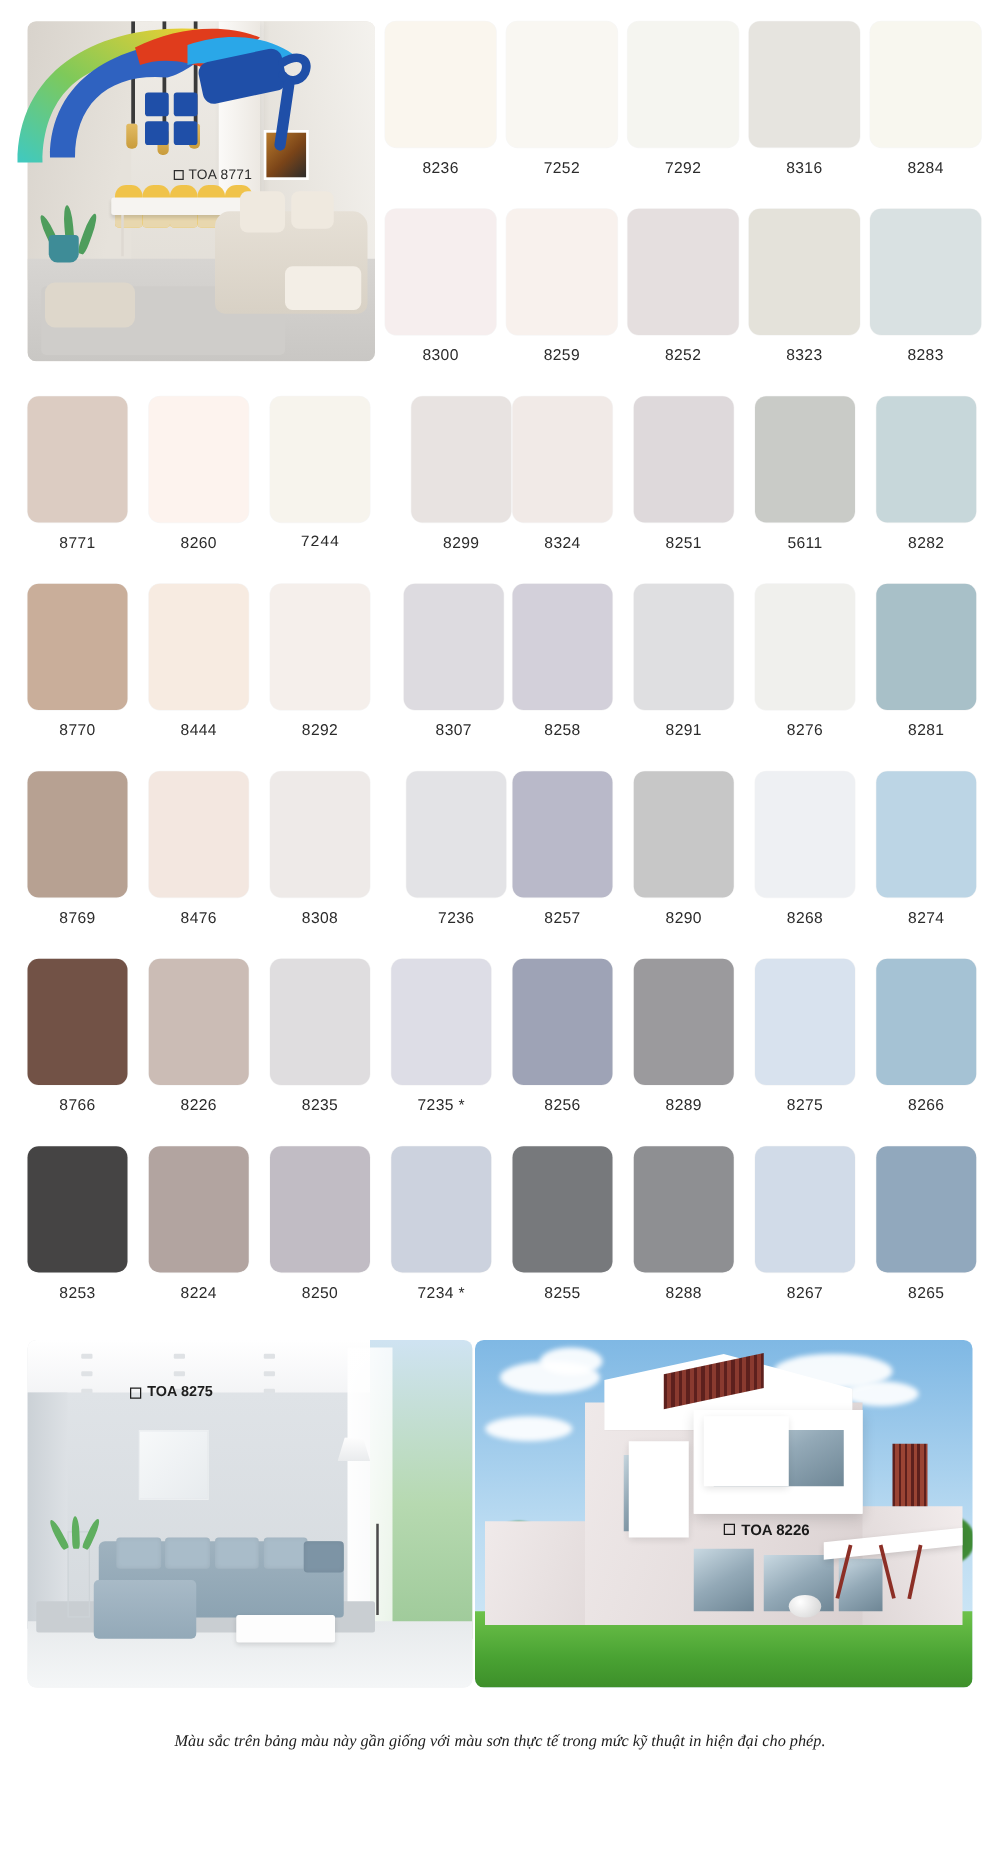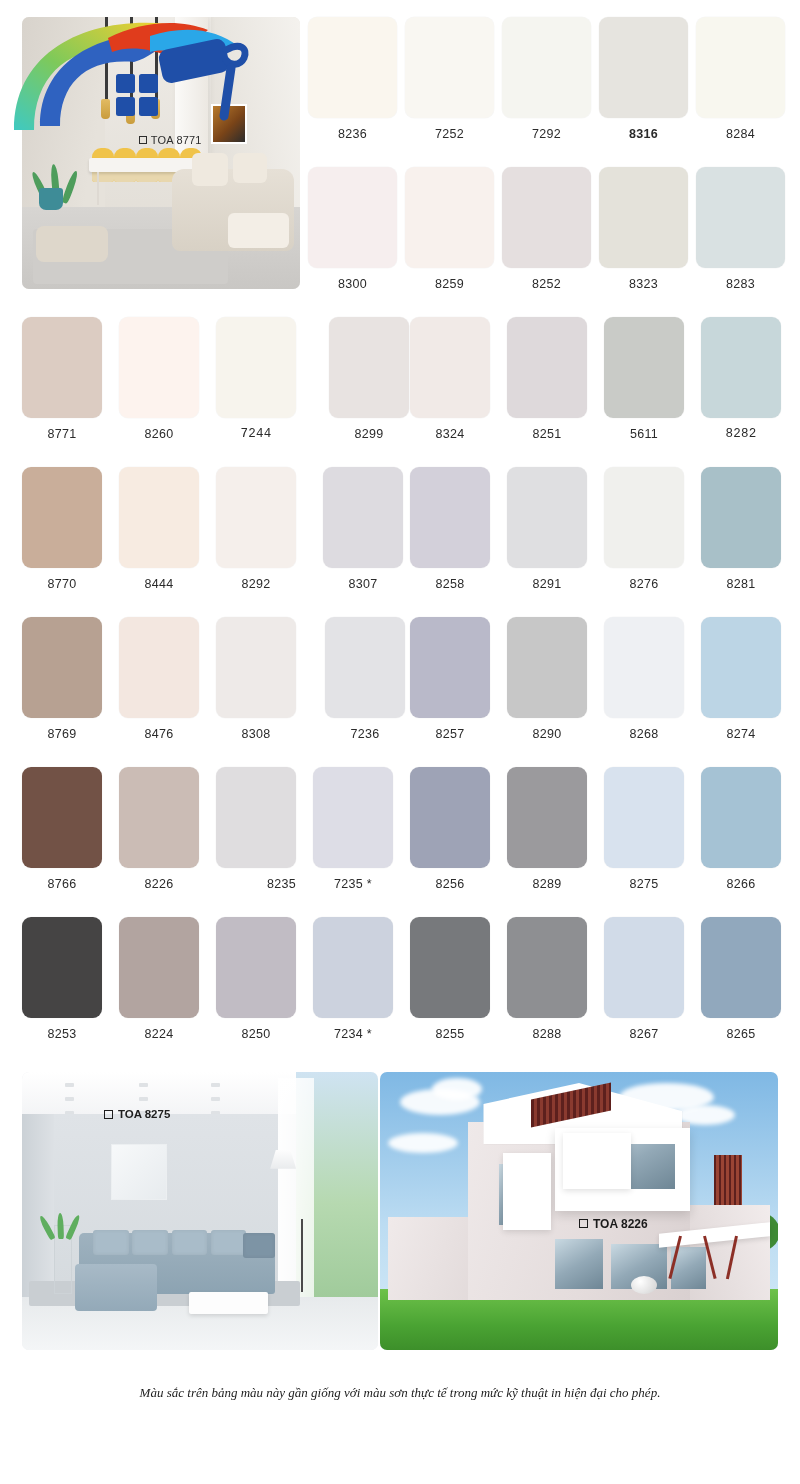--- a/index.html
+++ b/index.html
@@ -410,21 +410,21 @@
       <div class="chip-label" style="width: 89px;">8236</div>
     </div>
     <div class="cell" style="left: 405px; top: 17px;">
       <div class="chip wide" title="7252" style="background: rgb(249, 247, 242);"></div>
       <div class="chip-label" style="width: 89px;">7252</div>
     </div>
     <div class="cell" style="left: 502px; top: 17px;">
       <div class="chip wide" title="7292" style="background: rgb(245, 245, 240);"></div>
       <div class="chip-label" style="width: 89px;">7292</div>
     </div>
-    <div class="cell" style="left: 599px; top: 17px; font-weight: bold;">
+    <div class="cell" style="left: 599px; top: 17px;">
       <div class="chip wide" title="8316" style="background: rgb(230, 228, 223);"></div>
       <div class="chip-label" style="width: 89px;">8316</div>
     </div>
     <div class="cell" style="left: 696px; top: 17px;">
       <div class="chip wide" title="8284" style="background: rgb(248, 247, 239);"></div>
       <div class="chip-label" style="width: 89px;">8284</div>
     </div>
     <div class="cell" style="left: 308px; top: 167px;">
       <div class="chip wide" title="8300" style="background: rgb(246, 238, 238);"></div>
       <div class="chip-label" style="width: 89px;">8300</div>
@@ -466,21 +466,21 @@
       <div class="chip-label" style="width: 80px;">8324</div>
     </div>
     <div class="cell" style="left: 507px; top: 317px;">
       <div class="chip" title="8251" style="background: rgb(222, 217, 219);"></div>
       <div class="chip-label" style="width: 80px;">8251</div>
     </div>
     <div class="cell" style="left: 604px; top: 317px;">
       <div class="chip" title="8322" style="background: rgb(201, 203, 199);"></div>
       <div class="chip-label" style="width: 80px;">5611</div>
     </div>
-    <div class="cell" style="left: 701px; top: 317px; font-family: Liberation Mono, monospace;">
+    <div class="cell" style="left: 701px; top: 317px;">
       <div class="chip" title="8282" style="background: rgb(199, 215, 218);"></div>
       <div class="chip-label" style="width: 80px;">8282</div>
     </div>
     <div class="cell" style="left: 22px; top: 467px;">
       <div class="chip" title="8770" style="background: rgb(201, 174, 154);"></div>
       <div class="chip-label" style="width: 80px;">8770</div>
     </div>
     <div class="cell" style="left: 119px; top: 467px;">
       <div class="chip" title="8444" style="background: rgb(247, 235, 225);"></div>
       <div class="chip-label" style="width: 80px;">8444</div>
@@ -544,21 +544,21 @@
     <div class="cell" style="left: 22px; top: 767px;">
       <div class="chip" title="8766" style="background: rgb(114, 82, 70);"></div>
       <div class="chip-label" style="width: 80px;">8766</div>
     </div>
     <div class="cell" style="left: 119px; top: 767px;">
       <div class="chip" title="8226" style="background: rgb(203, 188, 181);"></div>
       <div class="chip-label" style="width: 80px;">8226</div>
     </div>
     <div class="cell" style="left: 216px; top: 767px;">
       <div class="chip" title="8235" style="background: rgb(223, 221, 223);"></div>
-      <div class="chip-label" style="width: 80px; text-align: right;">8235</div>
+      <div class="chip-label" style="width: 80px;">8235</div>
     </div>
     <div class="cell" style="left: 313px; top: 767px;">
       <div class="chip" title="7235 *" style="background: rgb(221, 221, 230);"></div>
       <div class="chip-label" style="width: 80px;">7235 *</div>
     </div>
     <div class="cell" style="left: 410px; top: 767px;">
       <div class="chip" title="8256" style="background: rgb(158, 163, 182);"></div>
       <div class="chip-label" style="width: 80px;">8256</div>
     </div>
     <div class="cell" style="left: 507px; top: 767px;">

